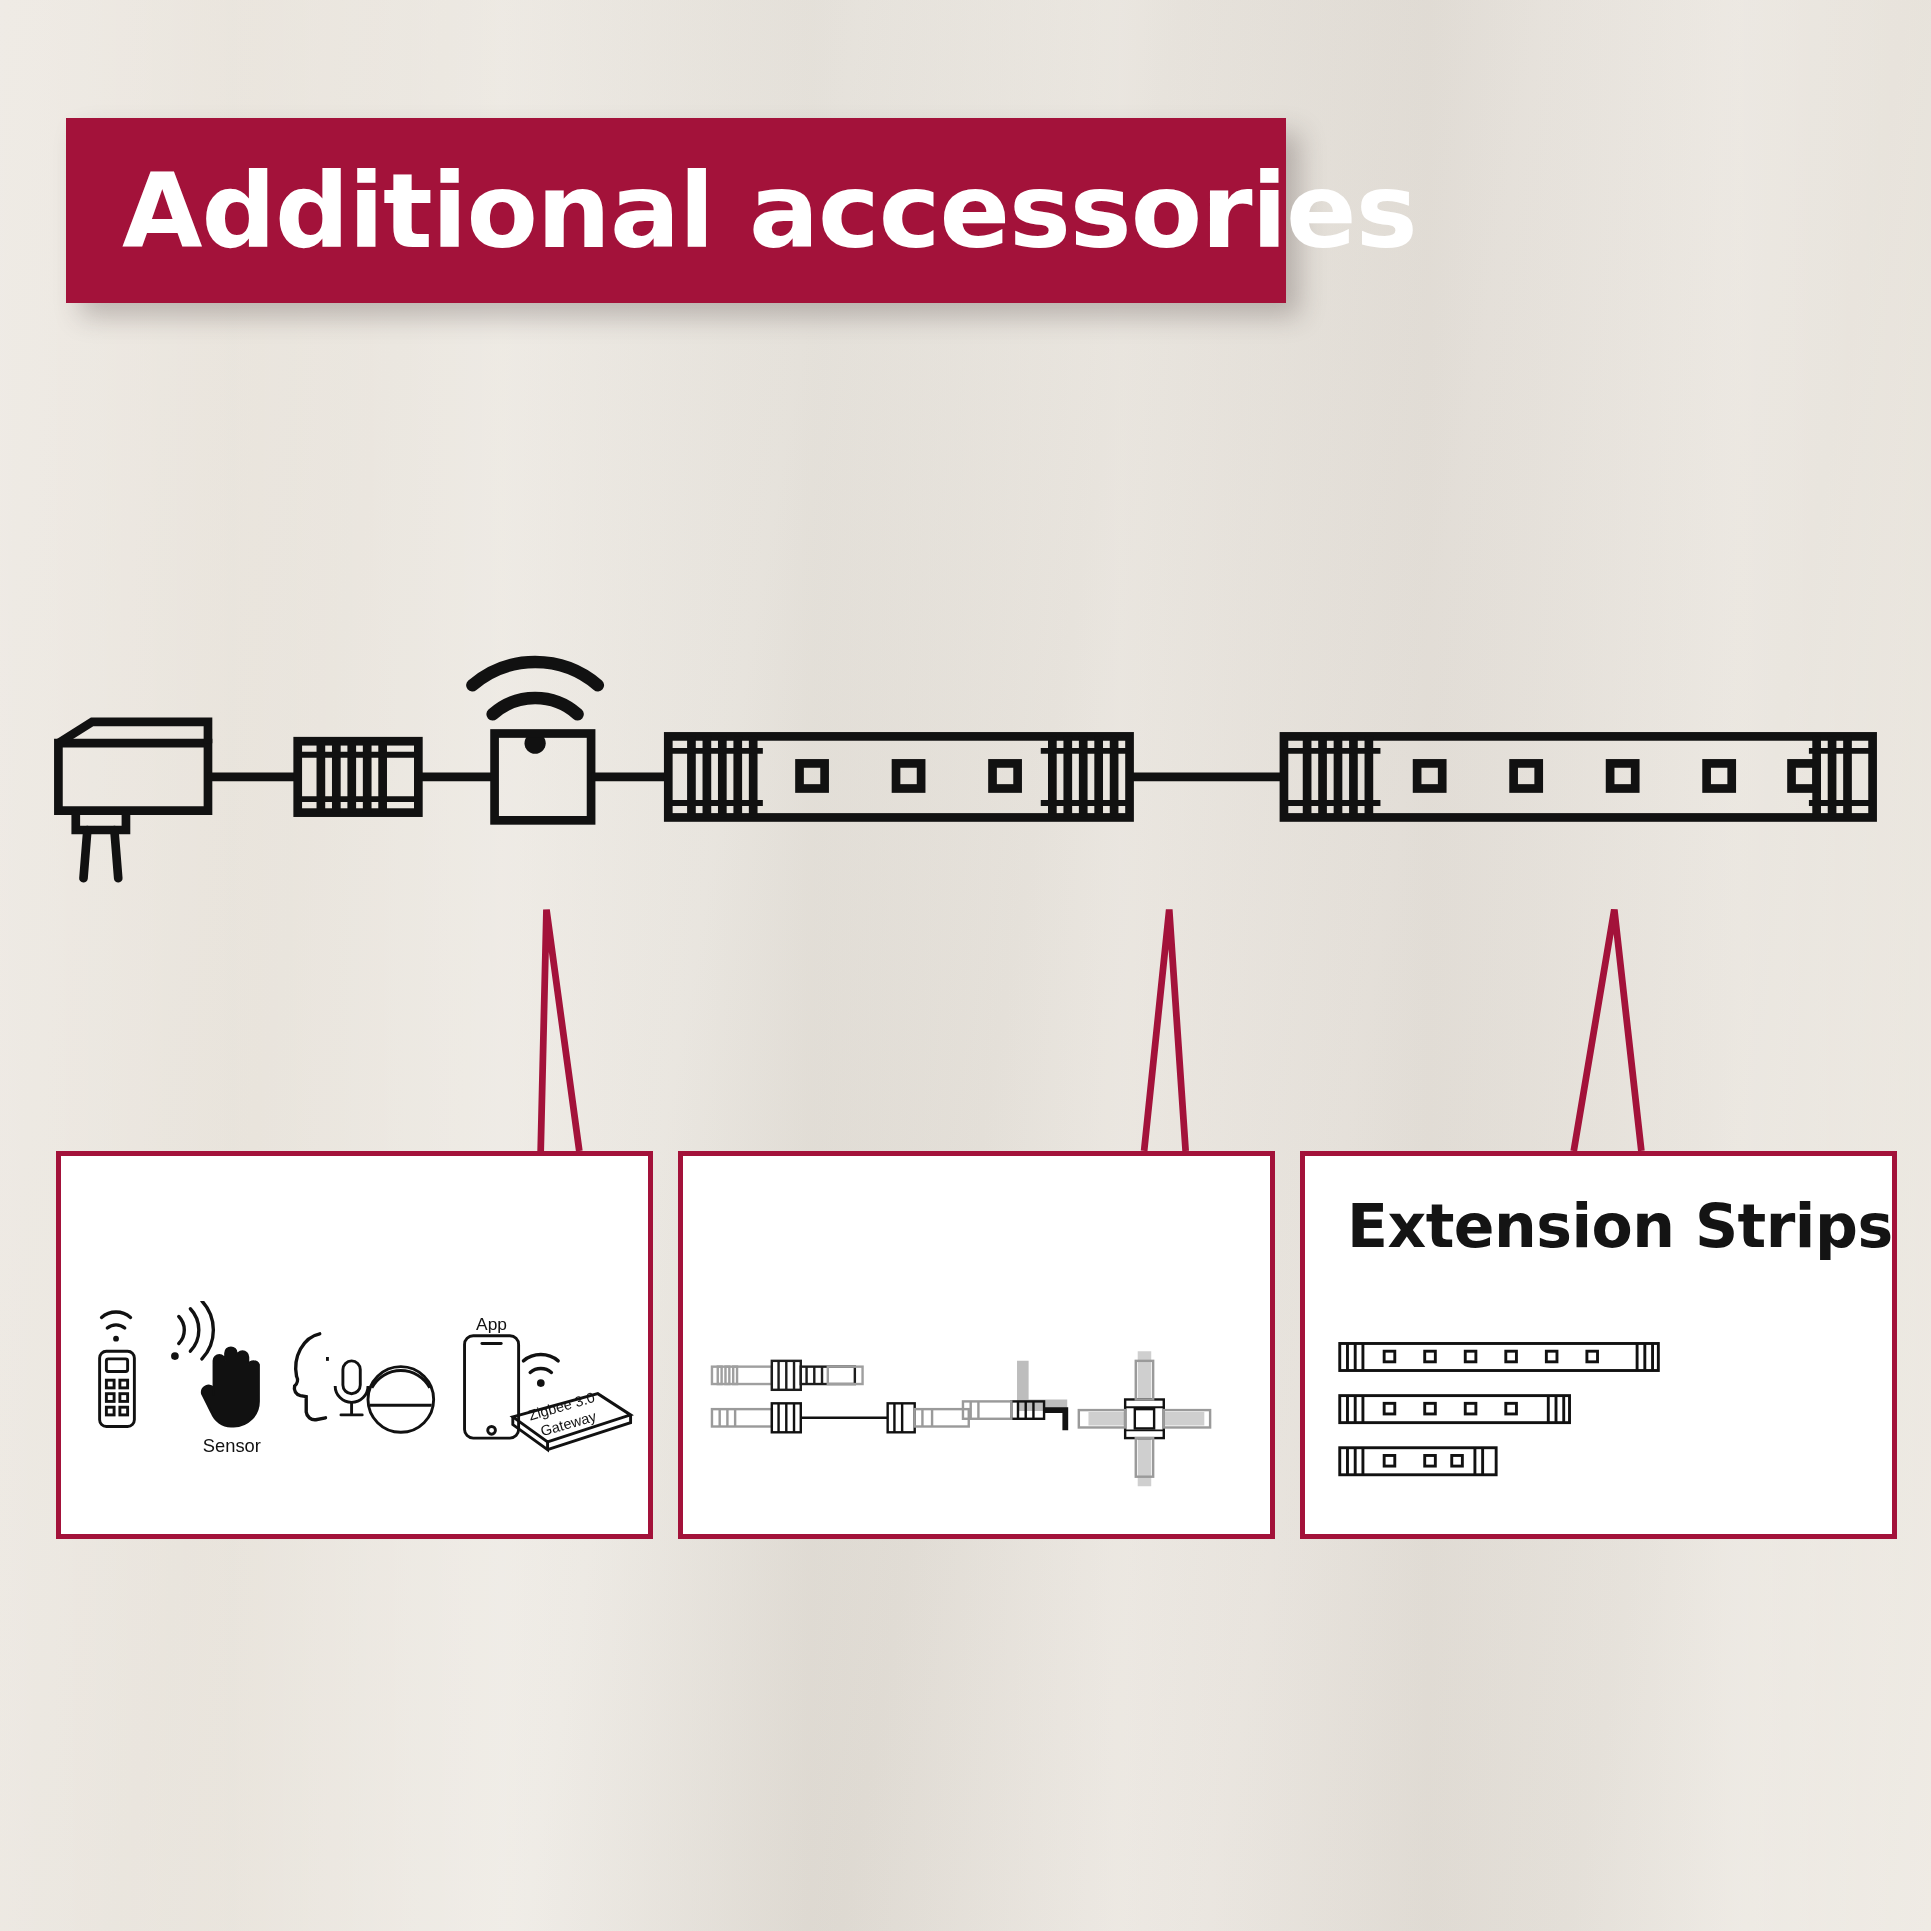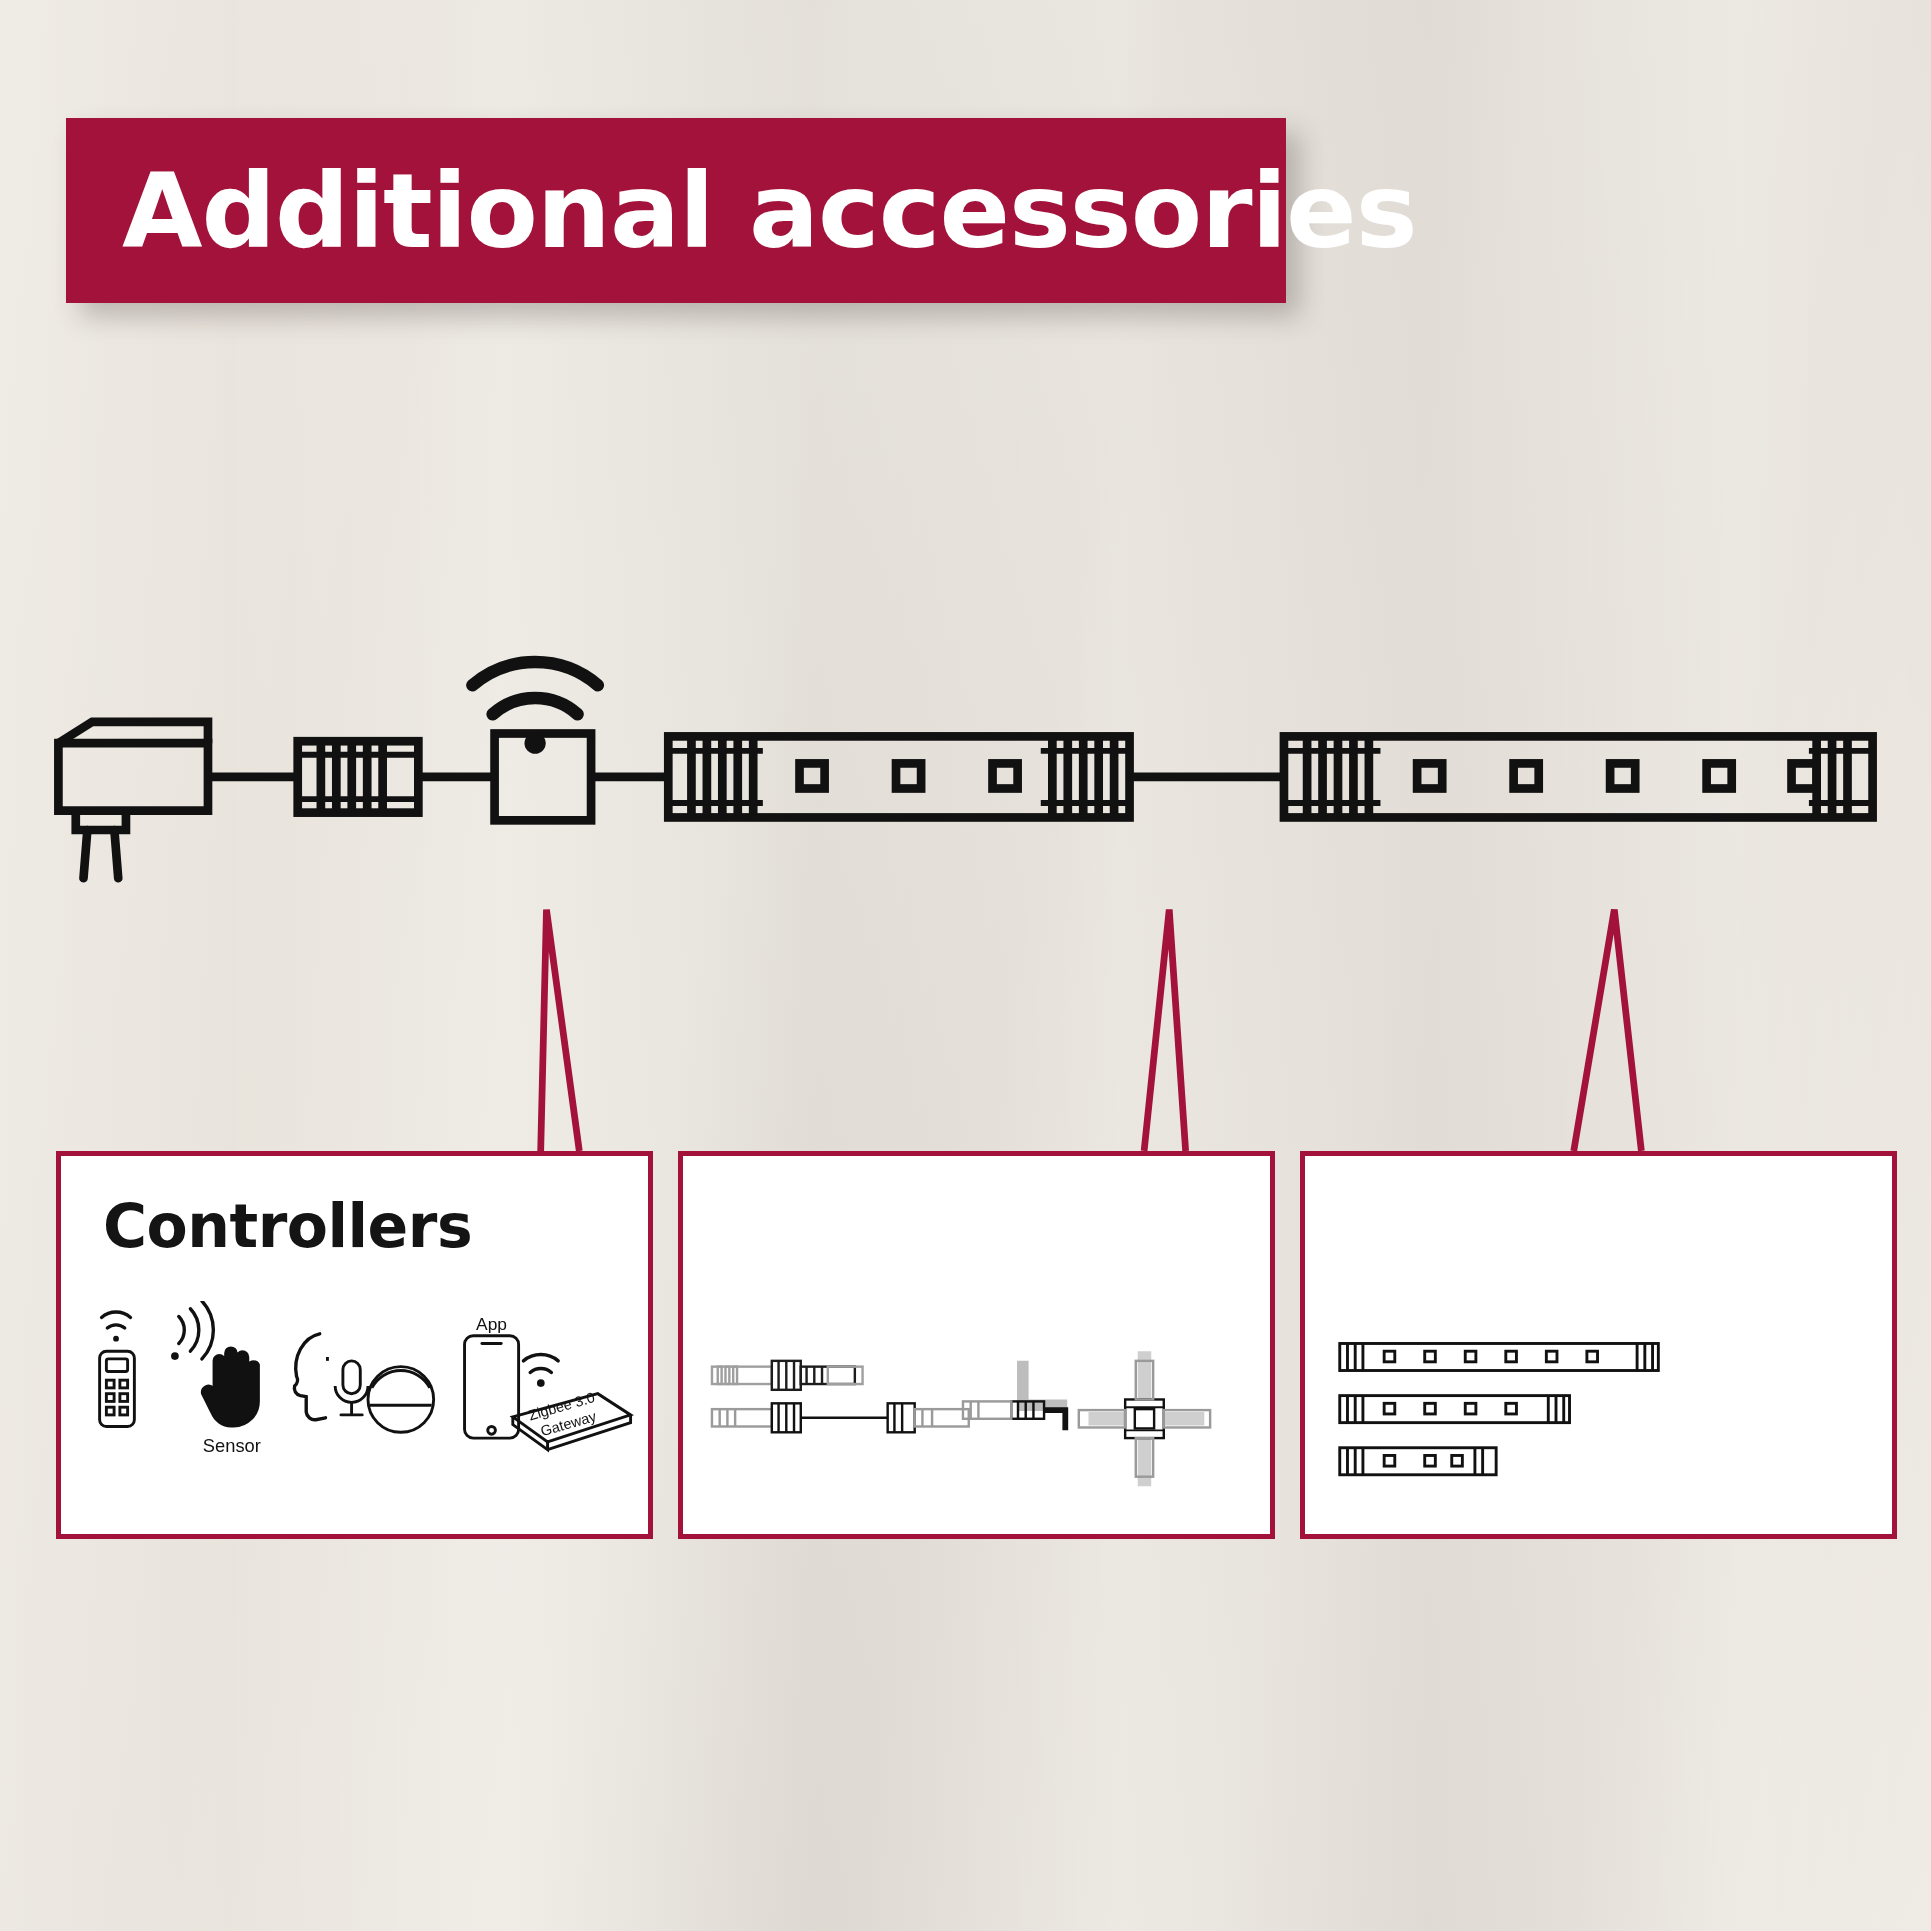--- a/index.html
+++ b/index.html
@@ -184,21 +184,20 @@
 
   <svg class="schem" style="left:0px; top:898px;" width="1931" height="280" viewBox="0 0 2000 290">
     <g fill="none" stroke="#a3123a" stroke-width="7">
       <path d="M560 262 L566 12 L600 262"></path>
       <path d="M1185 262 L1211 12 L1228 262"></path>
       <path d="M1630 262 L1672 12 L1700 262"></path>
     </g>
   </svg>
 
   <div class="callout" id="box-controllers">
-    <div class="callout-title">Controllers</div>
     <svg class="callout-art" viewBox="0 0 608 230" preserveAspectRatio="xMidYMid meet">
       <g fill="none" stroke="#111111" stroke-width="3">
 
         <g>
           <path d="M48 28 a14 14 0 0 1 18 0" stroke-width="3.5" stroke-linecap="round"></path>
           <path d="M42 17 a23 23 0 0 1 30 0" stroke-width="3.5" stroke-linecap="round"></path>
           <circle cx="57" cy="39" r="3" fill="#111" stroke="none"></circle>
           <rect x="40" y="52" width="36" height="78" rx="7"></rect>
           <rect x="47" y="60" width="22" height="13" rx="2"></rect>
           <rect x="47" y="82" width="8" height="8"></rect>
@@ -301,20 +300,21 @@
           <rect x="410" y="113" width="48" height="18" stroke="#9a9a9a"></rect>
           <rect x="498" y="113" width="48" height="18" stroke="#9a9a9a"></rect>
           <rect x="469" y="62" width="18" height="40" stroke="#9a9a9a"></rect>
           <rect x="469" y="142" width="18" height="40" stroke="#9a9a9a"></rect>
         </g>
       </g>
     </svg>
   </div>
 
   <div class="callout" id="box-strips">
+    <div class="callout-title">Extension Strips</div>
     <svg class="callout-art" viewBox="0 0 608 230" preserveAspectRatio="xMidYMid meet">
       <g fill="none" stroke="#111111" stroke-width="3">
 
         <g>
           <rect x="36" y="44" width="330" height="28"></rect>
           <path d="M44 44 L44 72 M52 44 L52 72 M60 44 L60 72"></path>
           <path d="M344 44 L344 72 M352 44 L352 72 M360 44 L360 72"></path>
           <rect x="82" y="52" width="11" height="11"></rect>
           <rect x="124" y="52" width="11" height="11"></rect>
           <rect x="166" y="52" width="11" height="11"></rect>

